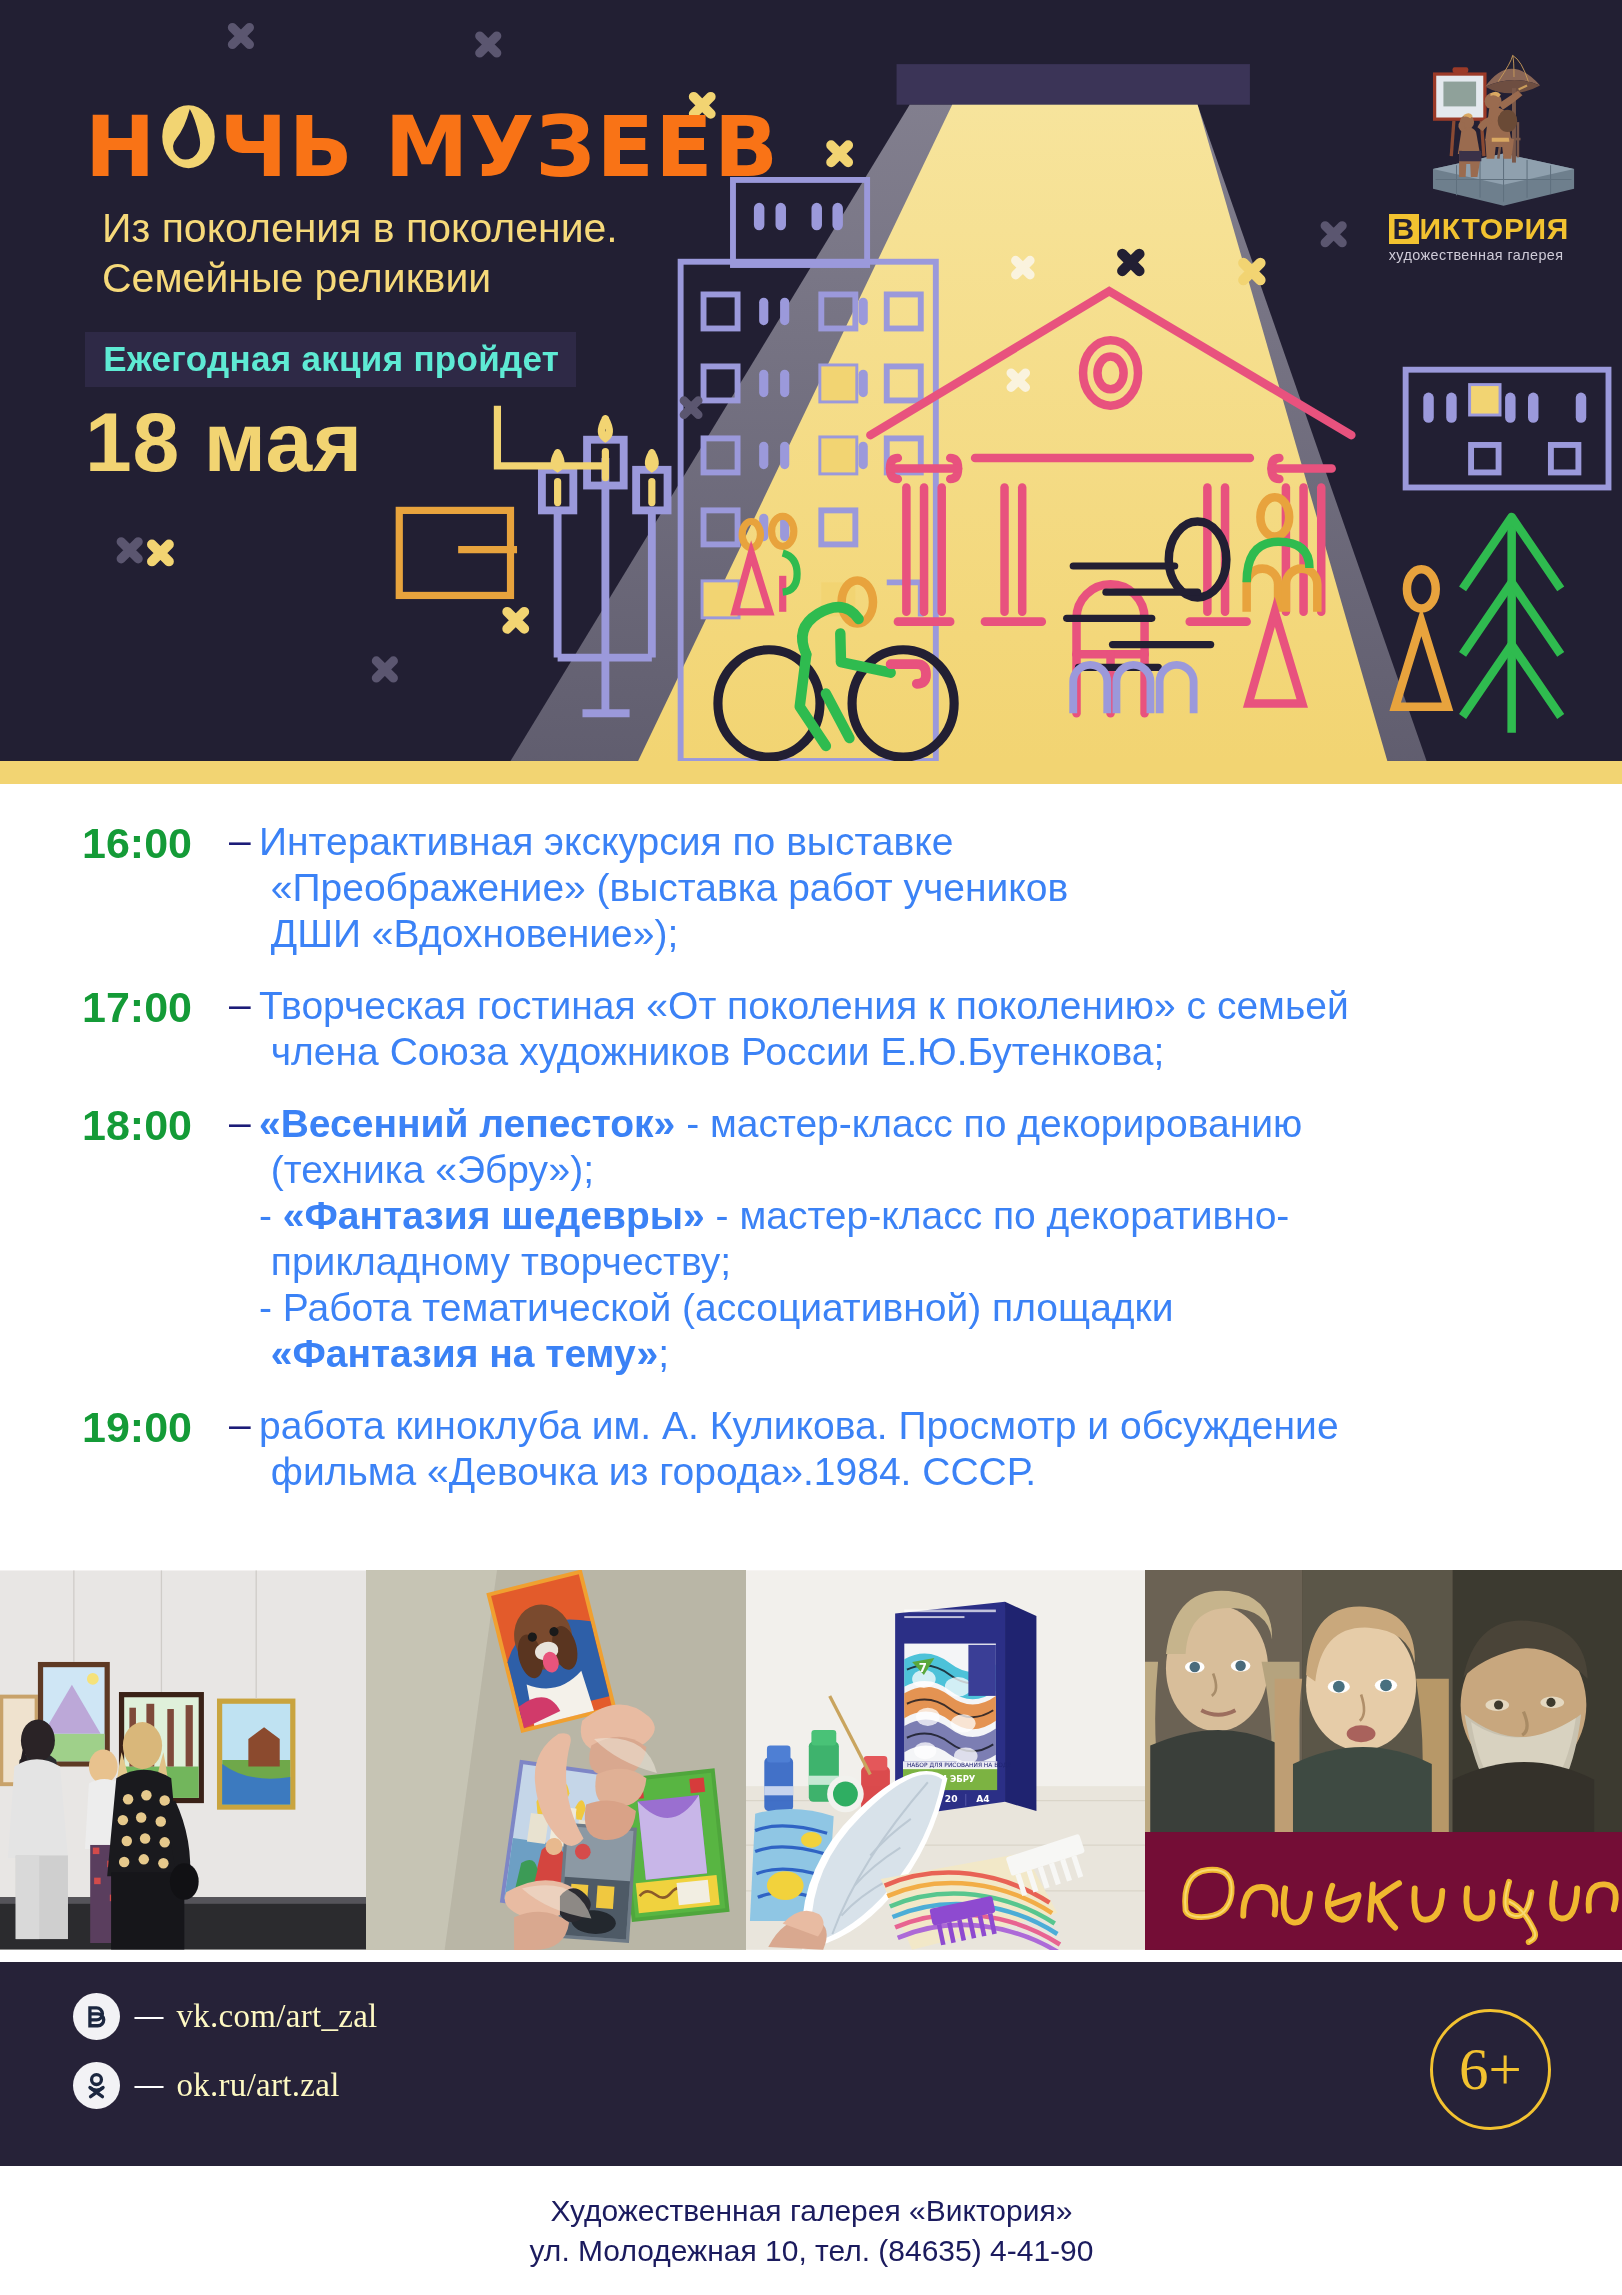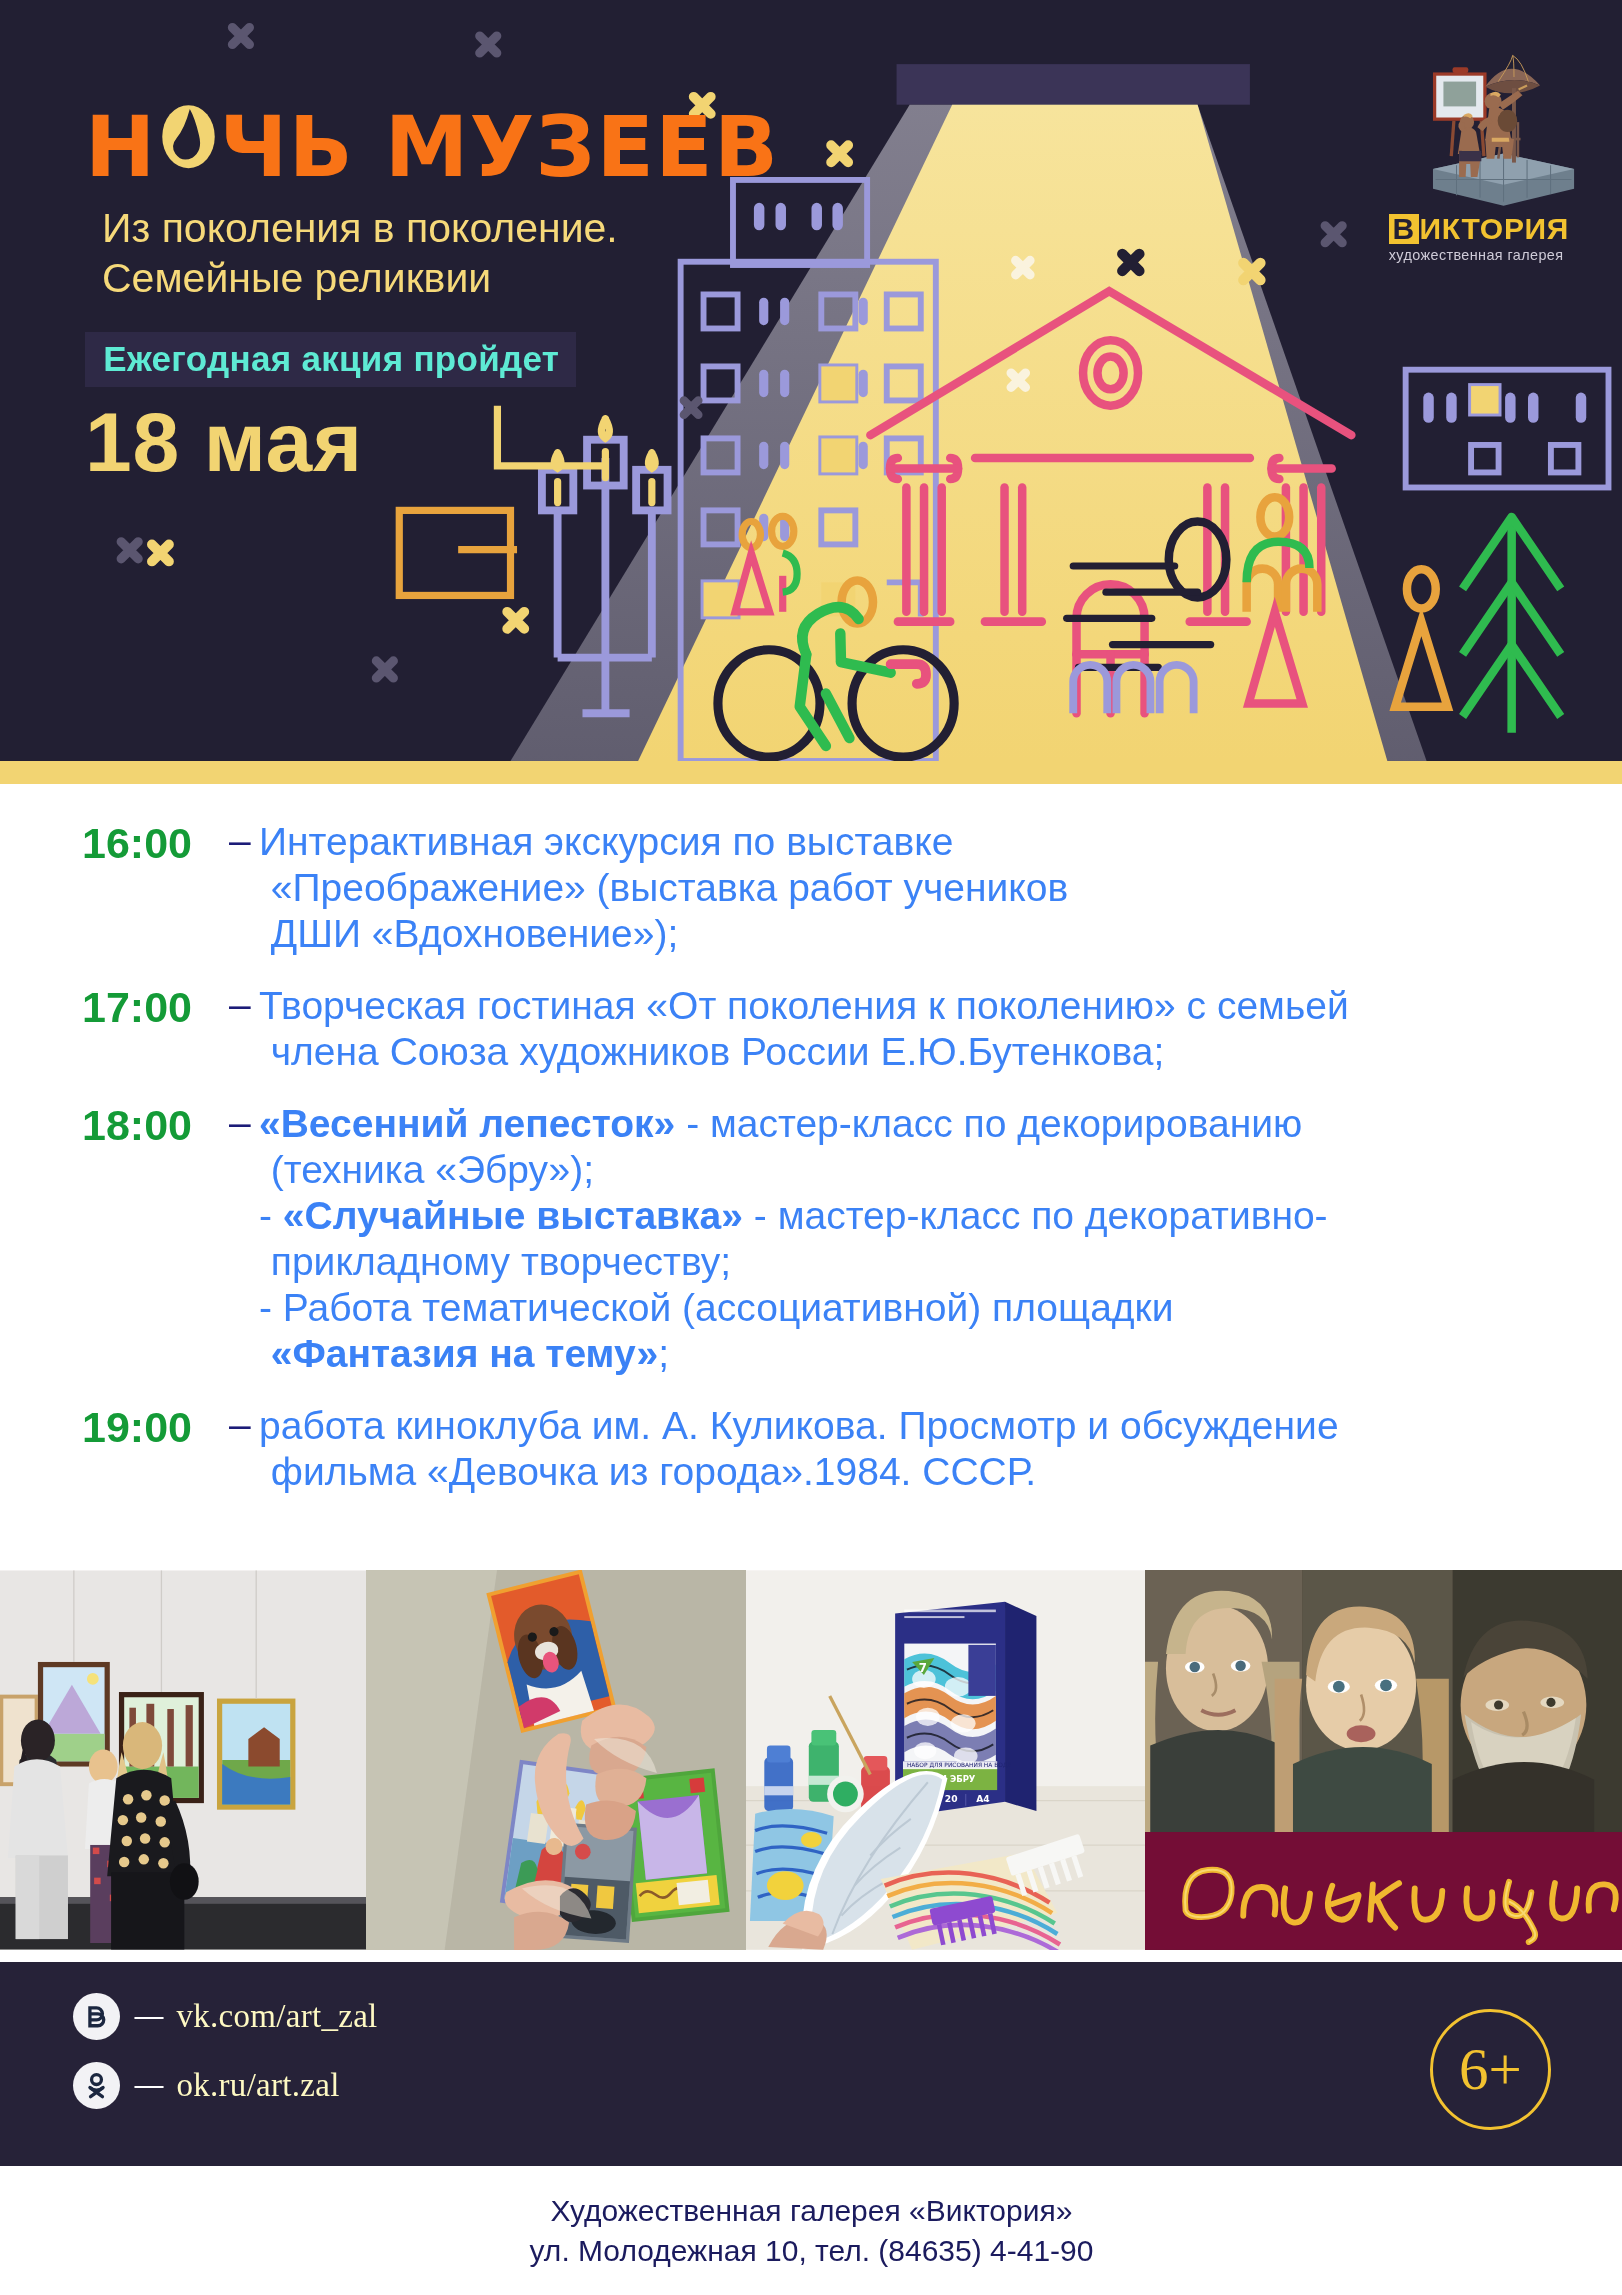--- a/index.html
+++ b/index.html
@@ -457,21 +457,21 @@
         <div class="pad">члена Союза художников России Е.Ю.Бутенкова;</div>
       </div>
     </div>
 
     <div class="row">
       <div class="time">18:00</div>
       <div class="dash">–</div>
       <div class="desc">
         <div><b>«Весенний лепесток»</b><span> - мастер-класс по декорированию</span></div>
         <div class="pad">(техника «Эбру»);</div>
-        <div class="pad sub"><span>-</span> <b>«Случайные выставка»</b><span> - мастер-класс по декоративно-</span></div>
+        <div class="pad sub"><span>-</span> <b>«Фантазия шедевры»</b><span> - мастер-класс по декоративно-</span></div>
         <div class="pad">прикладному творчеству;</div>
         <div class="pad sub"><span>-</span> <span>Работа тематической (ассоциативной) площадки</span></div>
         <div class="pad"><b>«Фантазия на тему»</b><span>;</span></div>
       </div>
     </div>
 
     <div class="row">
       <div class="time">19:00</div>
       <div class="dash">–</div>
       <div class="desc">

